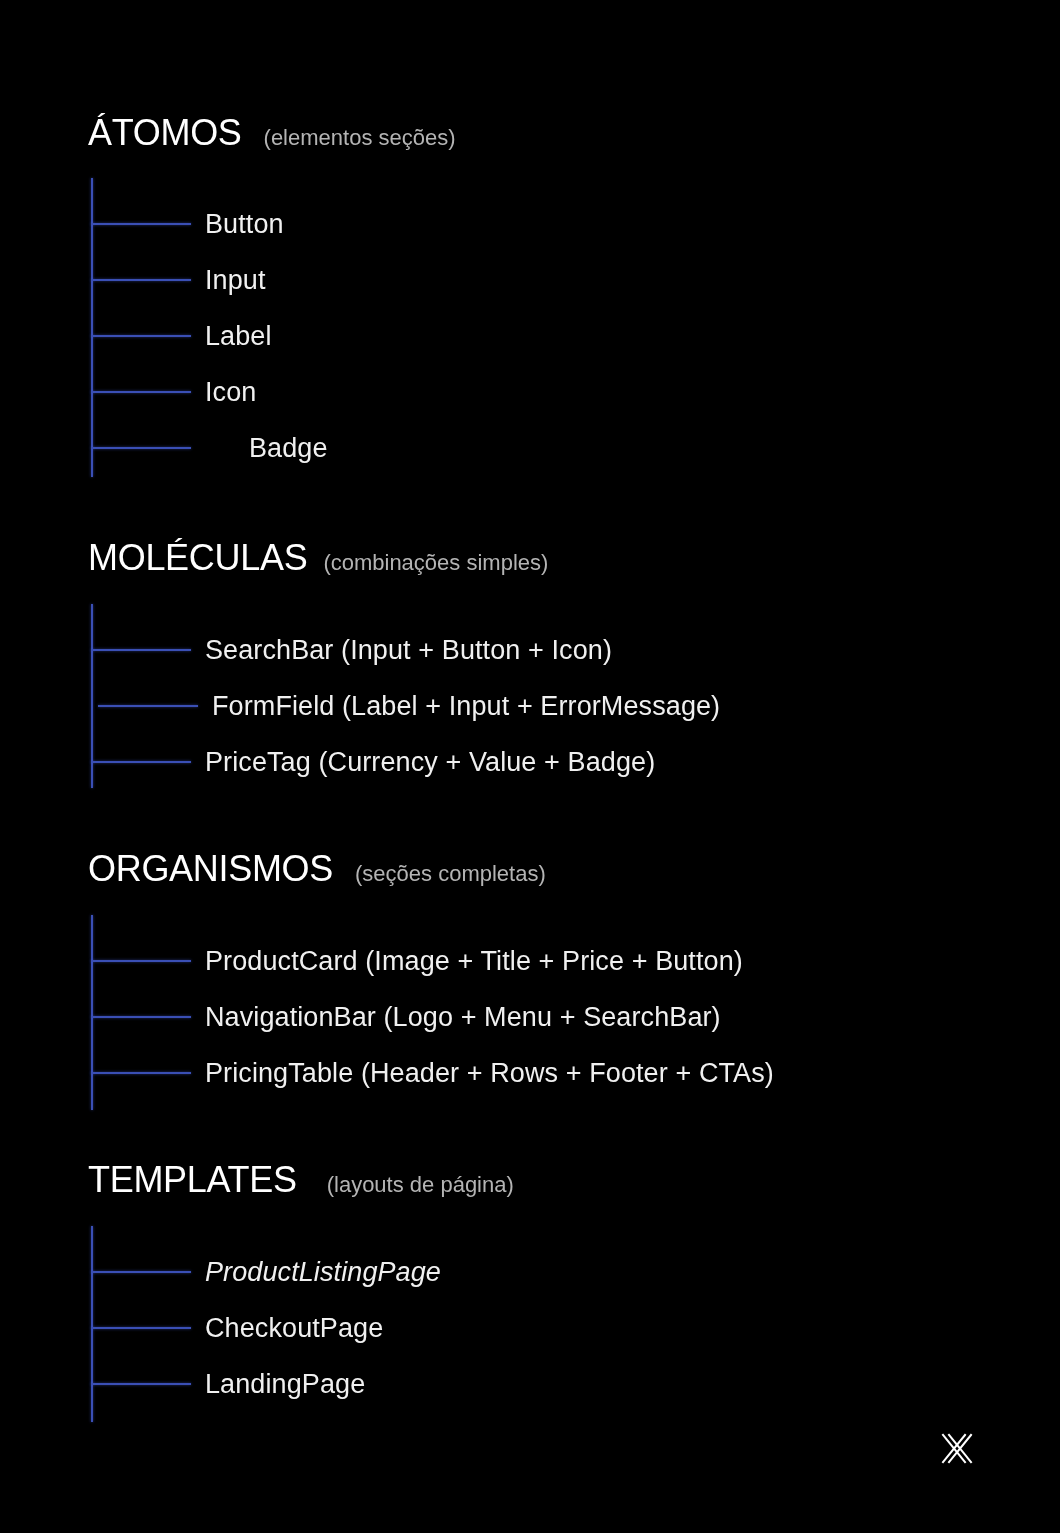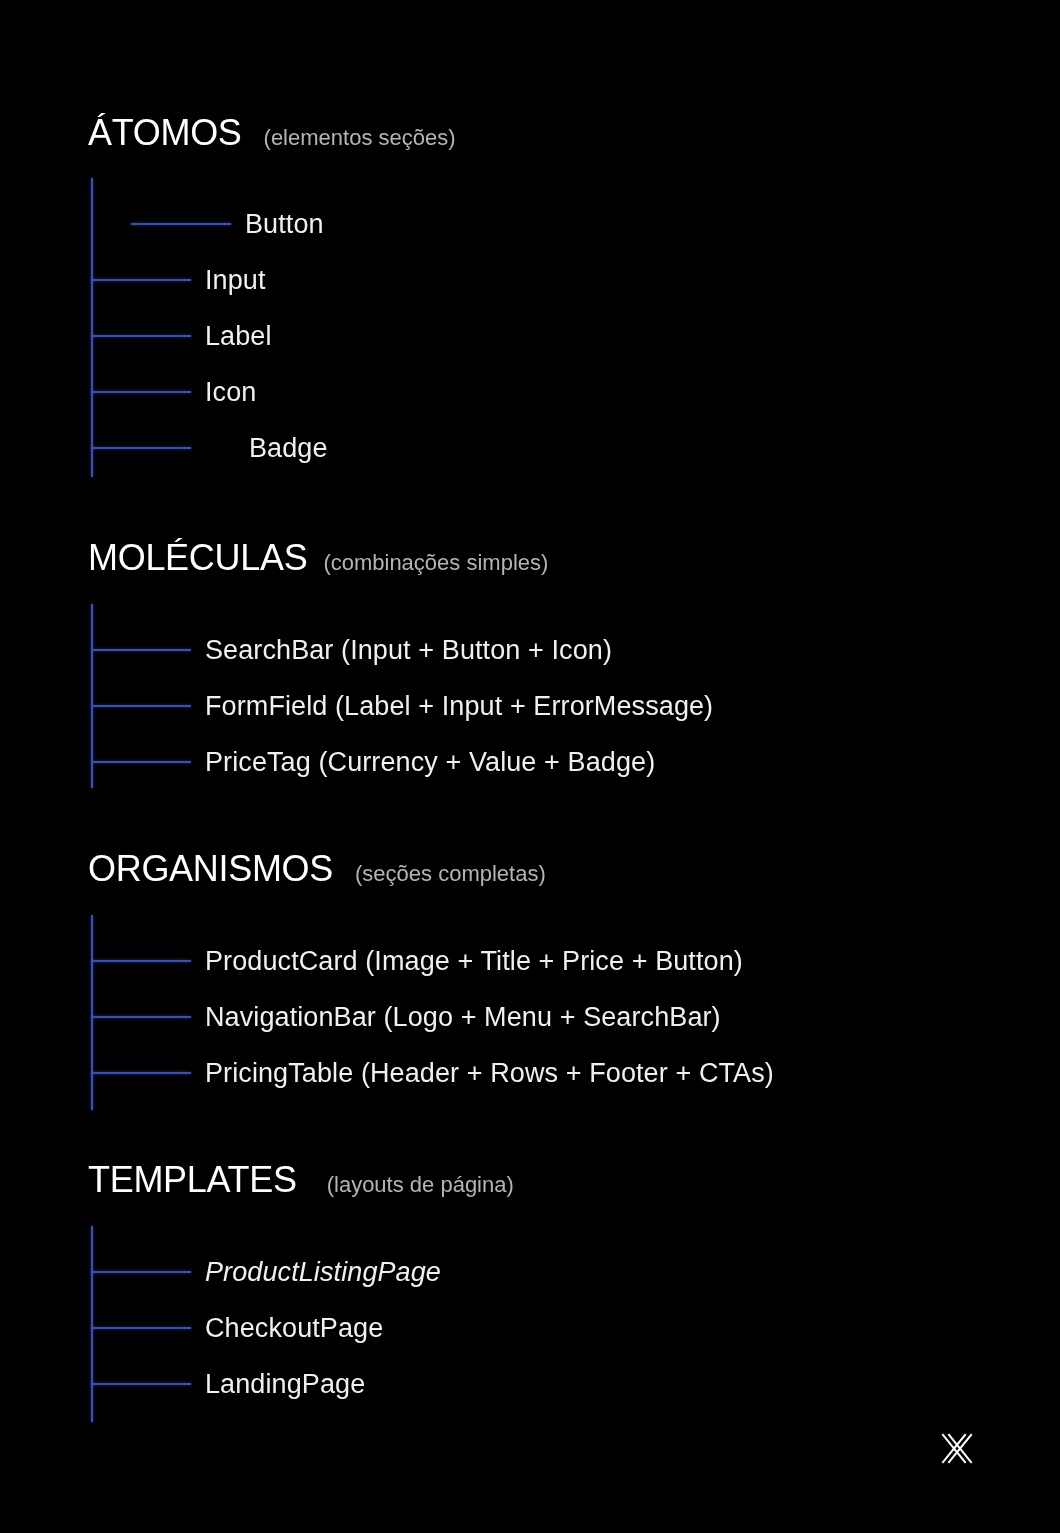--- a/index.html
+++ b/index.html
@@ -86,21 +86,21 @@
 </head>
 <body>
 
 <div class="section" style="top:112px;">
   <div class="section-header">
     <span class="section-title">ÁTOMOS</span>
     <span class="section-subtitle">(elementos seções)</span>
   </div>
   <div class="tree">
     <div class="tree-trunk" style="top:66px;height:299px;"></div>
-    <div class="tree-item" style="top:95px;padding-left:40px;">
+    <div class="tree-item" style="top:95px;">
       <span class="branch"></span>
       <span class="item-label">Button</span>
     </div>
     <div class="tree-item" style="top:151px;">
       <span class="branch"></span>
       <span class="item-label">Input</span>
     </div>
     <div class="tree-item" style="top:207px;">
       <span class="branch"></span>
       <span class="item-label">Label</span>
@@ -120,21 +120,21 @@
   <div class="section-header">
     <span class="section-title">MOLÉCULAS</span>
     <span class="section-subtitle" style="margin-left:16px;">(combinações simples)</span>
   </div>
   <div class="tree">
     <div class="tree-trunk" style="top:67px;height:184px;"></div>
     <div class="tree-item" style="top:96px;justify-content:flex-end;">
       <span class="branch"></span>
       <span class="item-label">SearchBar (Input + Button + Icon)</span>
     </div>
-    <div class="tree-item" style="top:152px;">
+    <div class="tree-item" style="top:152px;padding-left:7px;">
       <span class="branch"></span>
       <span class="item-label">FormField (Label + Input + ErrorMessage)</span>
     </div>
     <div class="tree-item" style="top:208px;">
       <span class="branch"></span>
       <span class="item-label">PriceTag (Currency + Value + Badge)</span>
     </div>
   </div>
 </div>
 

